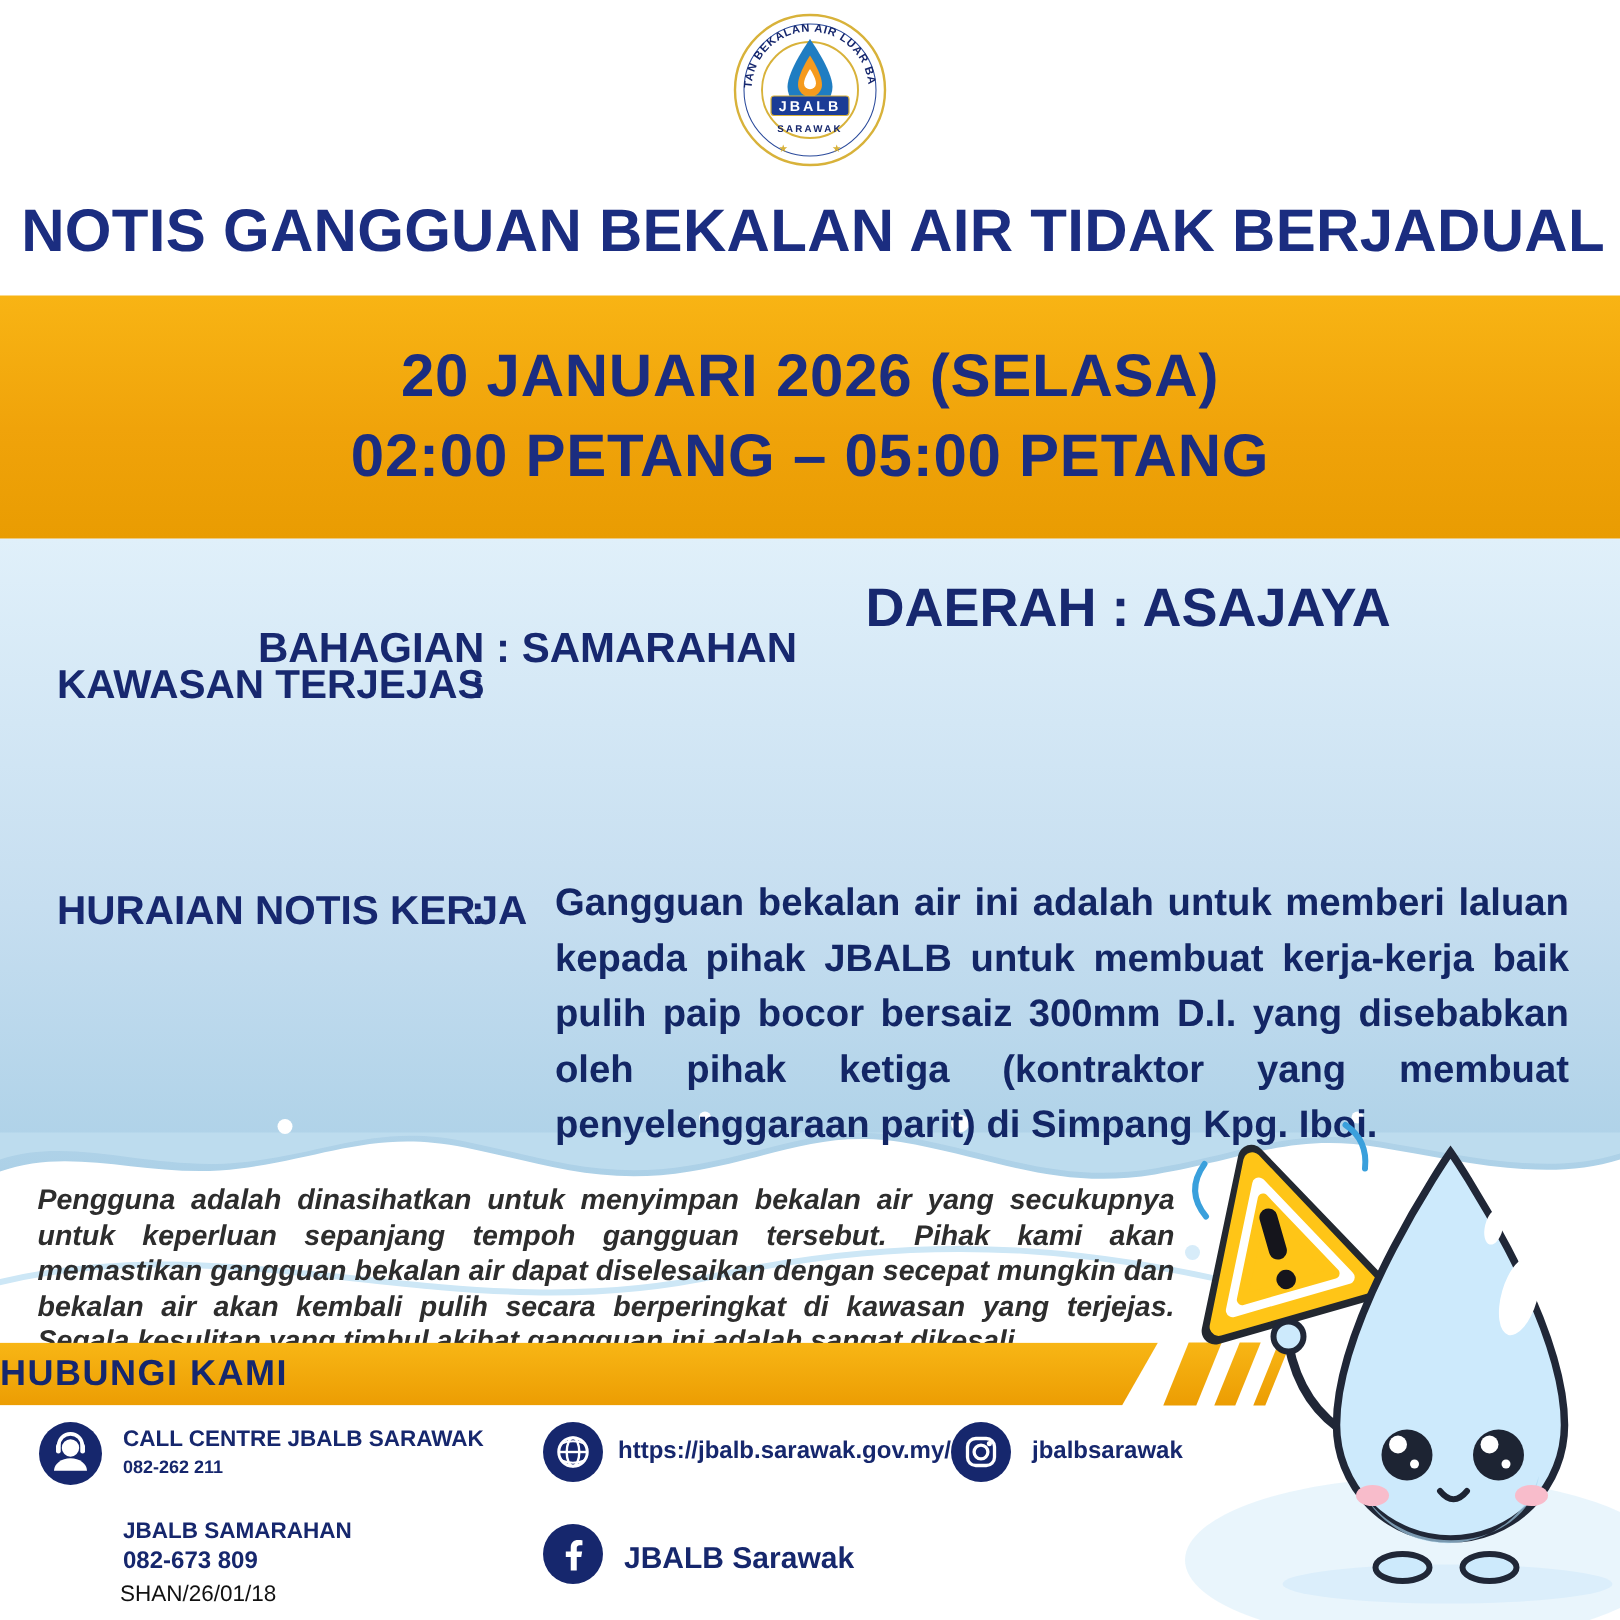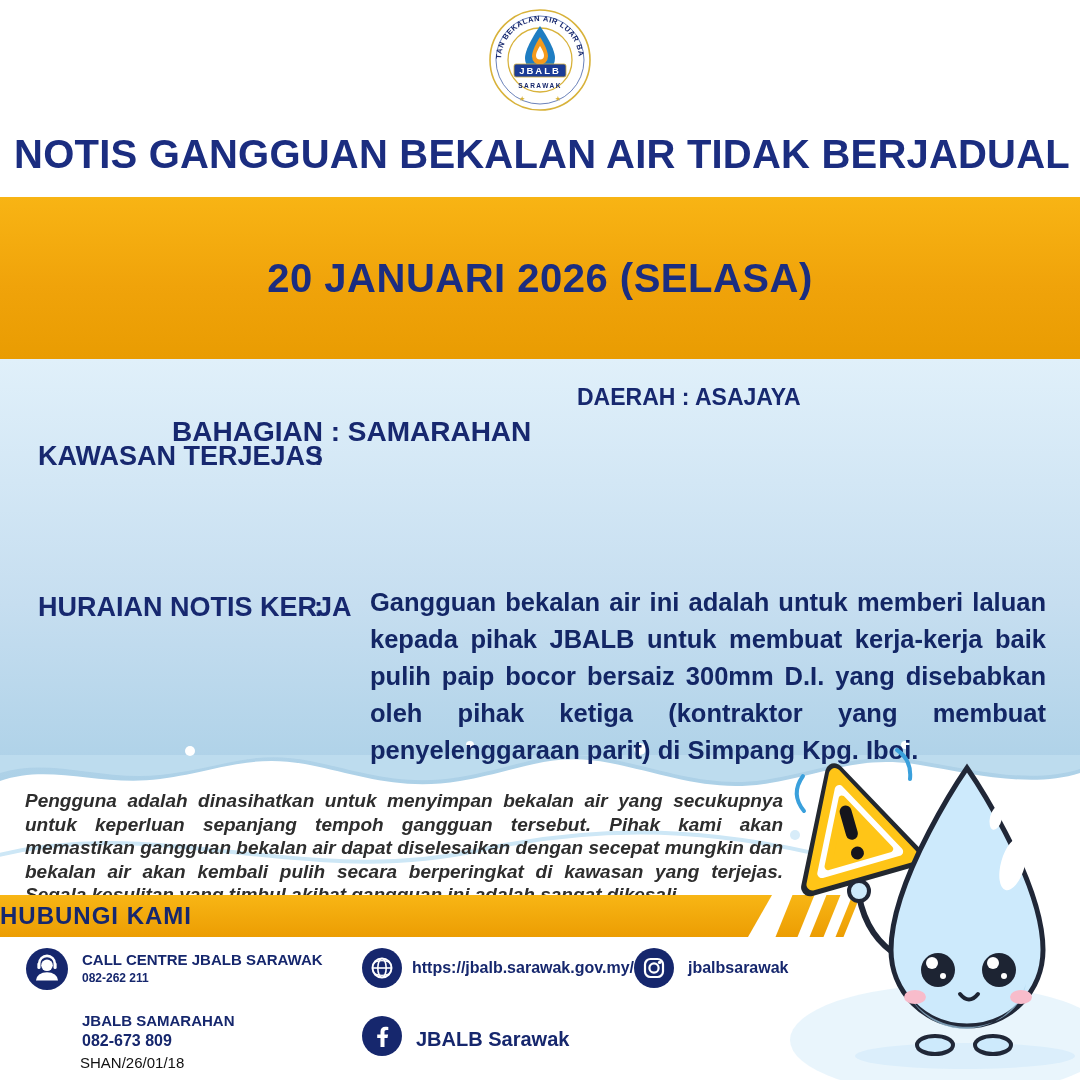--- a/index.html
+++ b/index.html
@@ -16,21 +16,21 @@
            display:flex; flex-direction:column; align-items:center; justify-content:center; gap:8px;
            color:#1b2d80; font-weight:800; z-index:4; }
   .schedule-banner .line { font-size:40px; letter-spacing:0.5px; }
 
   .info-section { position:absolute; top:359px; left:0; width:1080px; height:446px;
            background:linear-gradient(180deg,#e0f0fa 0%, #c6def0 55%, #a9cfe6 100%); z-index:1; }
 
   .navy-bold { color:#17286f; font-weight:800; }
 
   .region-bahagian { position:absolute; top:384px; left:172px; font-size:28px; z-index:3;margin-top:32px; }
-  .region-daerah   { position:absolute; top:384px; left:577px; font-size:23px; z-index:3; }
+  .region-daerah   { position:absolute; top:384px; left:577px; font-size:36px; z-index:3; }
 
   .kawasan-label { position:absolute; top:441px; left:38px;  font-size:27px; z-index:3; }
   .kawasan-colon { position:absolute; top:441px; left:314px; font-size:27px; z-index:3; }
   .kawasan-text  { position:absolute; top:432px; left:370px; width:676px; font-size:25.5px; line-height:37px;
                    font-weight:700; color:#132665; text-align:justify; z-index:3; }
 
   .huraian-label { position:absolute; top:592px; left:38px;  font-size:27px; z-index:3; }
   .huraian-colon { position:absolute; top:592px; left:314px; font-size:27px; z-index:3; }
   .huraian-text  { position:absolute; top:584px; left:370px; width:676px; font-size:25.5px; line-height:37px;
                    font-weight:700; color:#132665; text-align:justify; z-index:3; }
@@ -93,20 +93,21 @@
     <path d="M52,38 C52,38 48,44 48,47.5 a4,4 0 0 0 8,0 C56,44 52,38 52,38 Z" fill="#ffffff"></path>
     <rect x="26" y="56" width="52" height="13" rx="2" fill="#1b3c96" stroke="#d8b23a" stroke-width="0.8"></rect>
     <text x="52" y="66" font-size="9.5" font-weight="bold" fill="#ffffff" text-anchor="middle" letter-spacing="2">JBALB</text>
     <text x="52" y="80" font-size="6.5" font-weight="bold" fill="#16276d" text-anchor="middle" letter-spacing="1.5">SARAWAK</text>
   </svg>
 
   <div class="title">NOTIS GANGGUAN BEKALAN AIR TIDAK BERJADUAL</div>
 
   <div class="schedule-banner">
     <div class="line">20 JANUARI 2026 (SELASA)</div>
+    <div class="line">02:00 PETANG – 05:00 PETANG</div>
   </div>
 
   <div class="info-section"></div>
 
   <span class="region-bahagian navy-bold">BAHAGIAN : SAMARAHAN</span>
   <span class="region-daerah navy-bold">DAERAH : ASAJAYA</span>
 
   <span class="kawasan-label navy-bold">KAWASAN TERJEJAS</span>
   <span class="kawasan-colon navy-bold">:</span>
 

